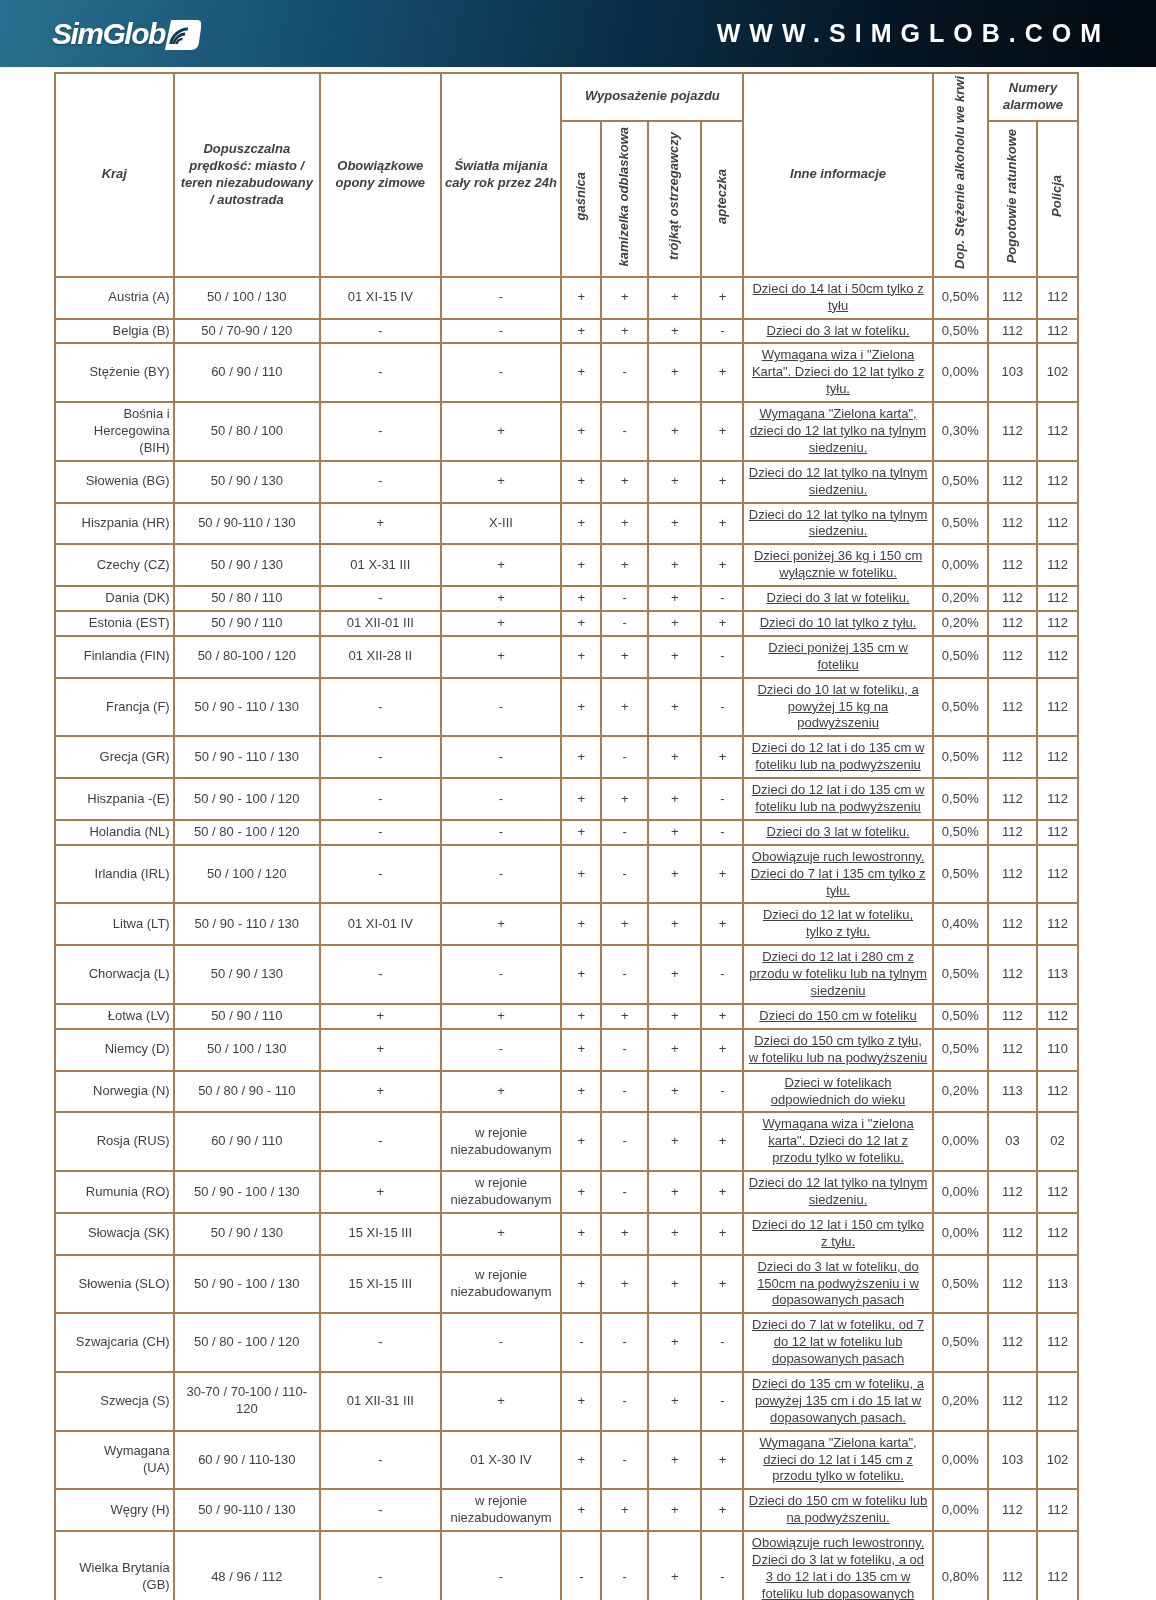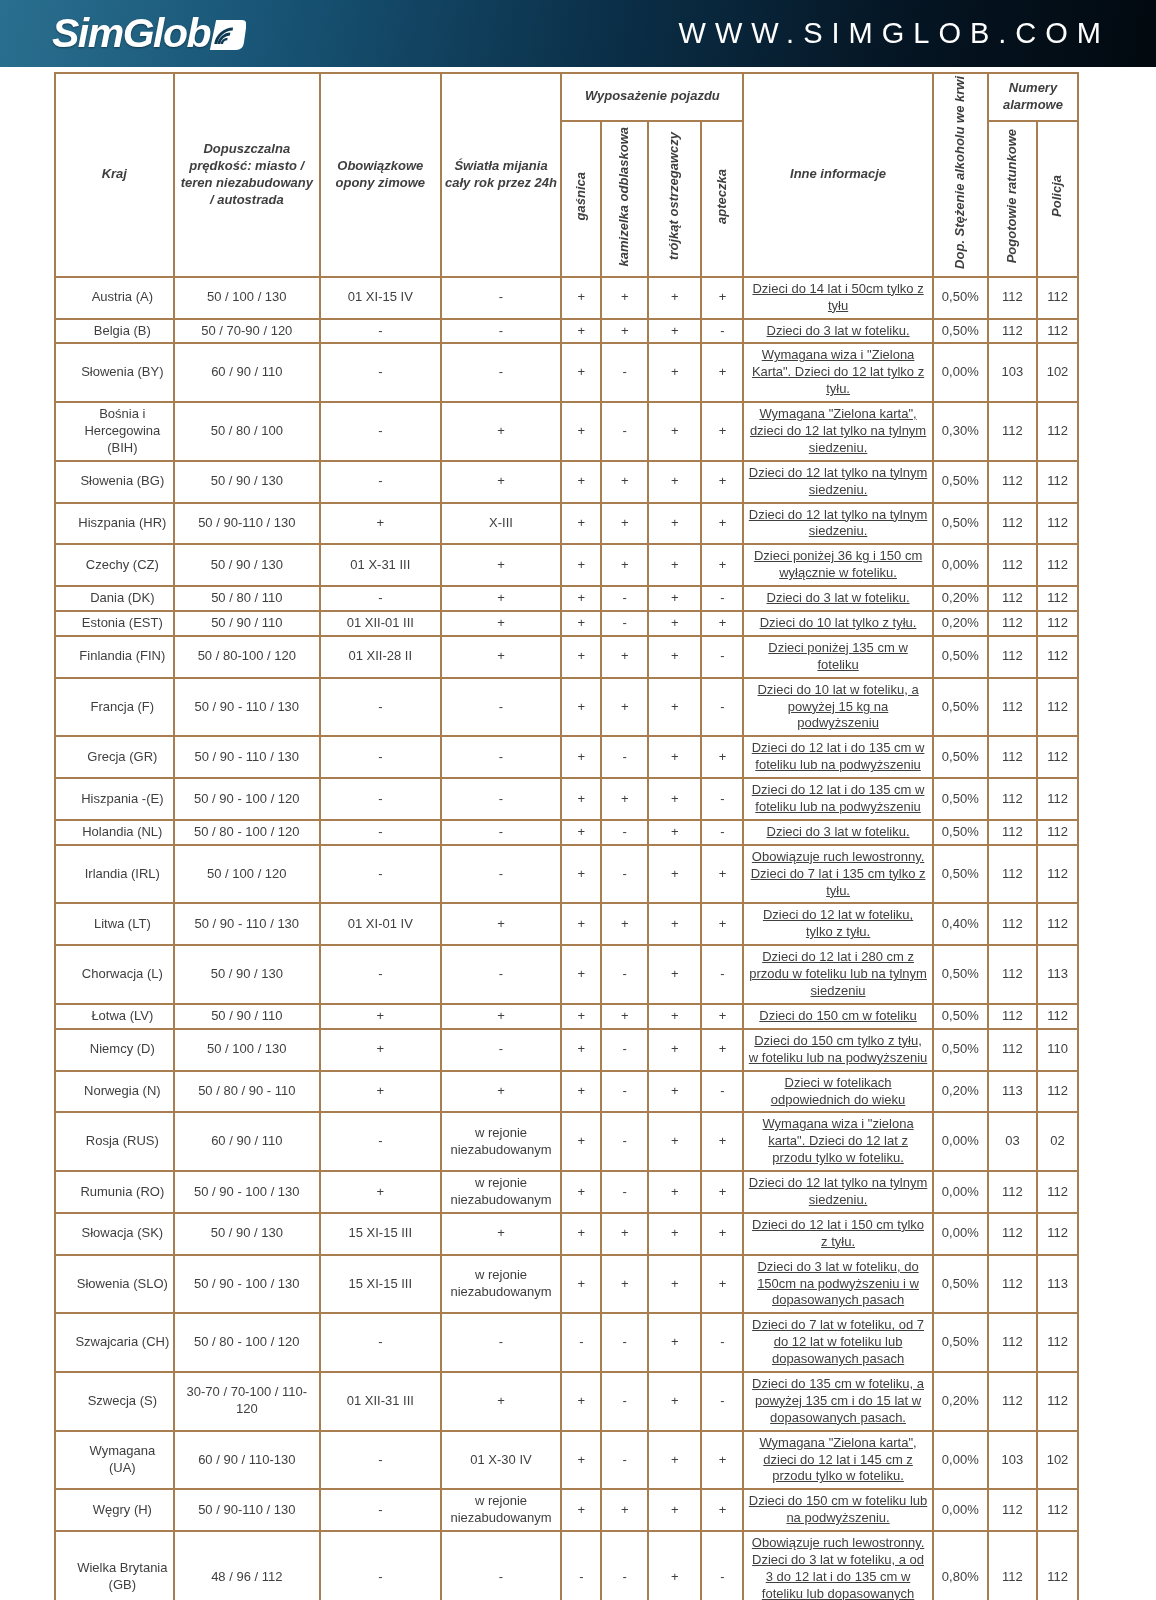--- a/index.html
+++ b/index.html
@@ -14,26 +14,26 @@
   
   .topbar {
     height: 67px;
     background: linear-gradient(100deg, #2a6f8f 0%, #175273 25%, #0b3049 52%, #051523 78%, #02090f 100%);
     display: flex; align-items: center; justify-content: space-between;
     padding: 0 46px 0 52px;
   }
   .logo { display: flex; align-items: center; gap: 2px; cursor: pointer; }
   .logo-text {
     color: #ffffff; font-weight: bold; font-style: italic;
-    font-size: 41px; letter-spacing: -1.5px;
+    font-size: 30px; letter-spacing: -1.5px;
     text-shadow: 0 1px 2px rgba(0,0,0,.4);
   }
   .logo-icon { width: 36px; height: 34px; margin-left: -2px; margin-top: 3px; }
   .website {
-    color: #ffffff; font-size: 29px; font-weight: 400;
+    color: #ffffff; font-size: 25px; font-weight: 700;
     letter-spacing: 9px; white-space: nowrap;
   }
   
   main { padding: 5px 77px 0 54px; }
   table {
     width: 100%; border-collapse: collapse; table-layout: fixed;
     font-size: 13px; color: #3f3f3f;
   }
   th, td { border: 2px solid #a87e50; }
   thead th {
@@ -47,21 +47,21 @@
     display: inline-block;
     writing-mode: vertical-rl;
     transform: rotate(180deg);
     line-height: 1.15;
     white-space: normal;
   }
   tbody td {
     text-align: center; vertical-align: middle;
     padding: 3px 3px; line-height: 1.3;
   }
-  td.c-country { text-align: center; padding-left: 19px; }
+  td.c-country { text-align: right; padding-left: 19px; }
   td.c-other { padding: 3px 4px; text-decoration: underline; }
 </style>
 </head>
 <body>
 
 <header class="topbar">
   <div class="logo">
     <span class="logo-text">SimGlob</span>
     <svg class="logo-icon" viewBox="0 0 36 34" xmlns="http://www.w3.org/2000/svg">
       <path d="M4 2 L30 2 Q35 2 35 8 L35 25 Q35 32 28 32 L2 32 Z" fill="#ffffff" transform="skewX(-8)" transform-origin="18 17"></path>
@@ -134,21 +134,21 @@
           <td>+</td>
           <td>+</td>
           <td>+</td>
           <td>-</td>
           <td class="c-other">Dzieci do 3 lat w foteliku.</td>
           <td>0,50%</td>
           <td>112</td>
           <td>112</td>
         </tr>
         <tr>
-          <td class="c-country">Słowenia (BY)</td>
+          <td class="c-country">Stężenie (BY)</td>
           <td>60 / 90 / 110</td>
           <td>-</td>
           <td>-</td>
           <td>+</td>
           <td>-</td>
           <td>+</td>
           <td>+</td>
           <td class="c-other">Wymagana wiza i "Zielona Karta". Dzieci do 12 lat tylko z tyłu.</td>
           <td>0,00%</td>
           <td>103</td>

